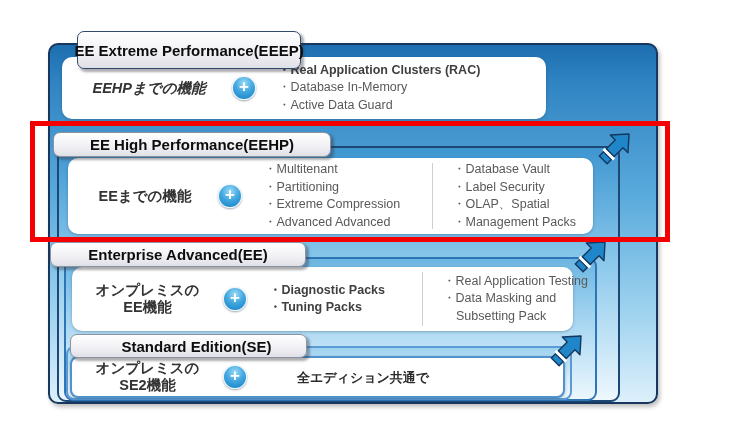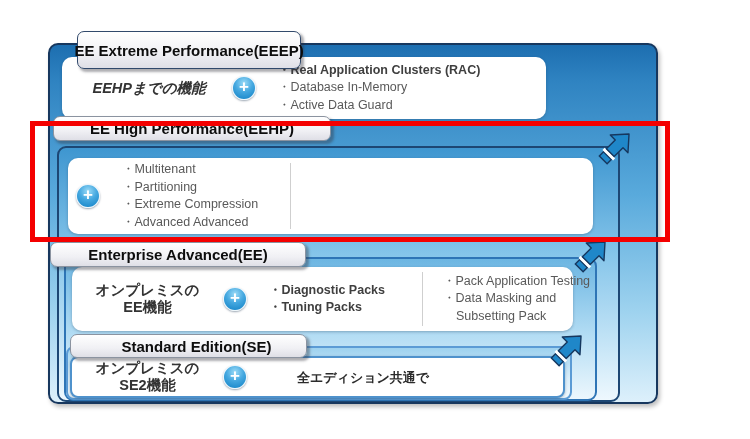--- a/index.html
+++ b/index.html
@@ -29,21 +29,21 @@
   .fbox-eehp{left:68px;top:158px;width:525px;height:76px;}
   .fbox-ee{left:72px;top:267px;width:501px;height:64px;}
   .fbox-se{left:70px;top:356px;width:495px;height:42px;border:2px solid #4f92cc;border-radius:8px;}
   
   .tab{position:absolute;box-sizing:border-box;border-radius:7px;
     background:linear-gradient(180deg,#ffffff 0%,#f0f0f4 60%,#dfdfe6 100%);
     border:1.6px solid #8b93a0;box-shadow:2.5px 2.5px 2.5px rgba(50,50,60,.4);
     display:flex;align-items:center;justify-content:center;
     font-weight:bold;font-size:15px;color:#0d0d0d;white-space:nowrap;}
   .tab-eeep{left:42px;top:31px;width:224px;height:38px;border-color:#31496b;margin-left:35px;}
-  .tab-eehp{left:53px;top:116px;width:278px;height:25px;}
+  .tab-eehp{left:53px;top:132px;width:278px;height:25px;}
   .tab-ee{left:50px;top:242px;width:256px;height:25px;}
   .tab-se{left:70px;top:334px;width:237px;height:24px;padding-left:16px;}
   
   .flabel{font-weight:bold;color:#333333;font-size:14.5px;text-align:center;line-height:17px;flex:0 0 auto;}
   .flabel-1{width:150px;margin-left:12px;font-style:italic;}
   .flabel-2{width:130px;margin-left:12px;}
   .flabel-3{width:135px;margin-left:8px;}
   .flabel-4{width:135px;margin-left:8px;}
   .plus{flex:0 0 auto;width:22px;height:22px;border-radius:50%;
     background:radial-gradient(circle at 50% 28%,#9bdbf7 0%,#45a8e0 45%,#0e7fc4 100%);
@@ -80,45 +80,52 @@
     <ul class="flist">
       <li class="b">・Real Application Clusters (RAC)</li>
       <li>・Database In-Memory</li>
       <li>・Active Data Guard</li>
     </ul>
   </div>
 
   <div class="ebox ebox-eehp"></div>
 
   <div class="fbox fbox-eehp">
+    <div class="flabel flabel-2">EEまでの機能</div>
     <div class="plus">+</div>
     <ul class="flist col1-eehp">
       <li>・Multitenant</li>
       <li>・Partitioning</li>
       <li>・Extreme Compression</li>
       <li>・Advanced Advanced</li>
     </ul>
     <div class="col-divider"></div>
+    <ul class="flist col2-eehp">
+      <li>・Database Vault</li>
+      <li>・Label Security</li>
+      <li>・OLAP、Spatial</li>
+      <li>・Management Packs</li>
+    </ul>
   </div>
 
   <div class="ebox ebox-ee"></div>
 
   <div class="fbox fbox-ee">
     <div class="flabel flabel-3">
       <div>オンプレミスの</div>
       <div>EE機能</div>
     </div>
     <div class="plus">+</div>
     <ul class="flist col1-ee">
       <li class="b">・Diagnostic Packs</li>
       <li class="b">・Tuning Packs</li>
     </ul>
     <div class="col-divider"></div>
     <ul class="flist col2-ee">
-      <li>・Pack Application Testing</li>
+      <li>・Real Application Testing</li>
       <li>・Data Masking and Subsetting Pack</li>
     </ul>
   </div>
 
   <div class="ebox ebox-se"></div>
 
   <div class="fbox fbox-se">
     <div class="flabel flabel-4">
       <div>オンプレミスの</div>
       <div>SE2機能</div>

